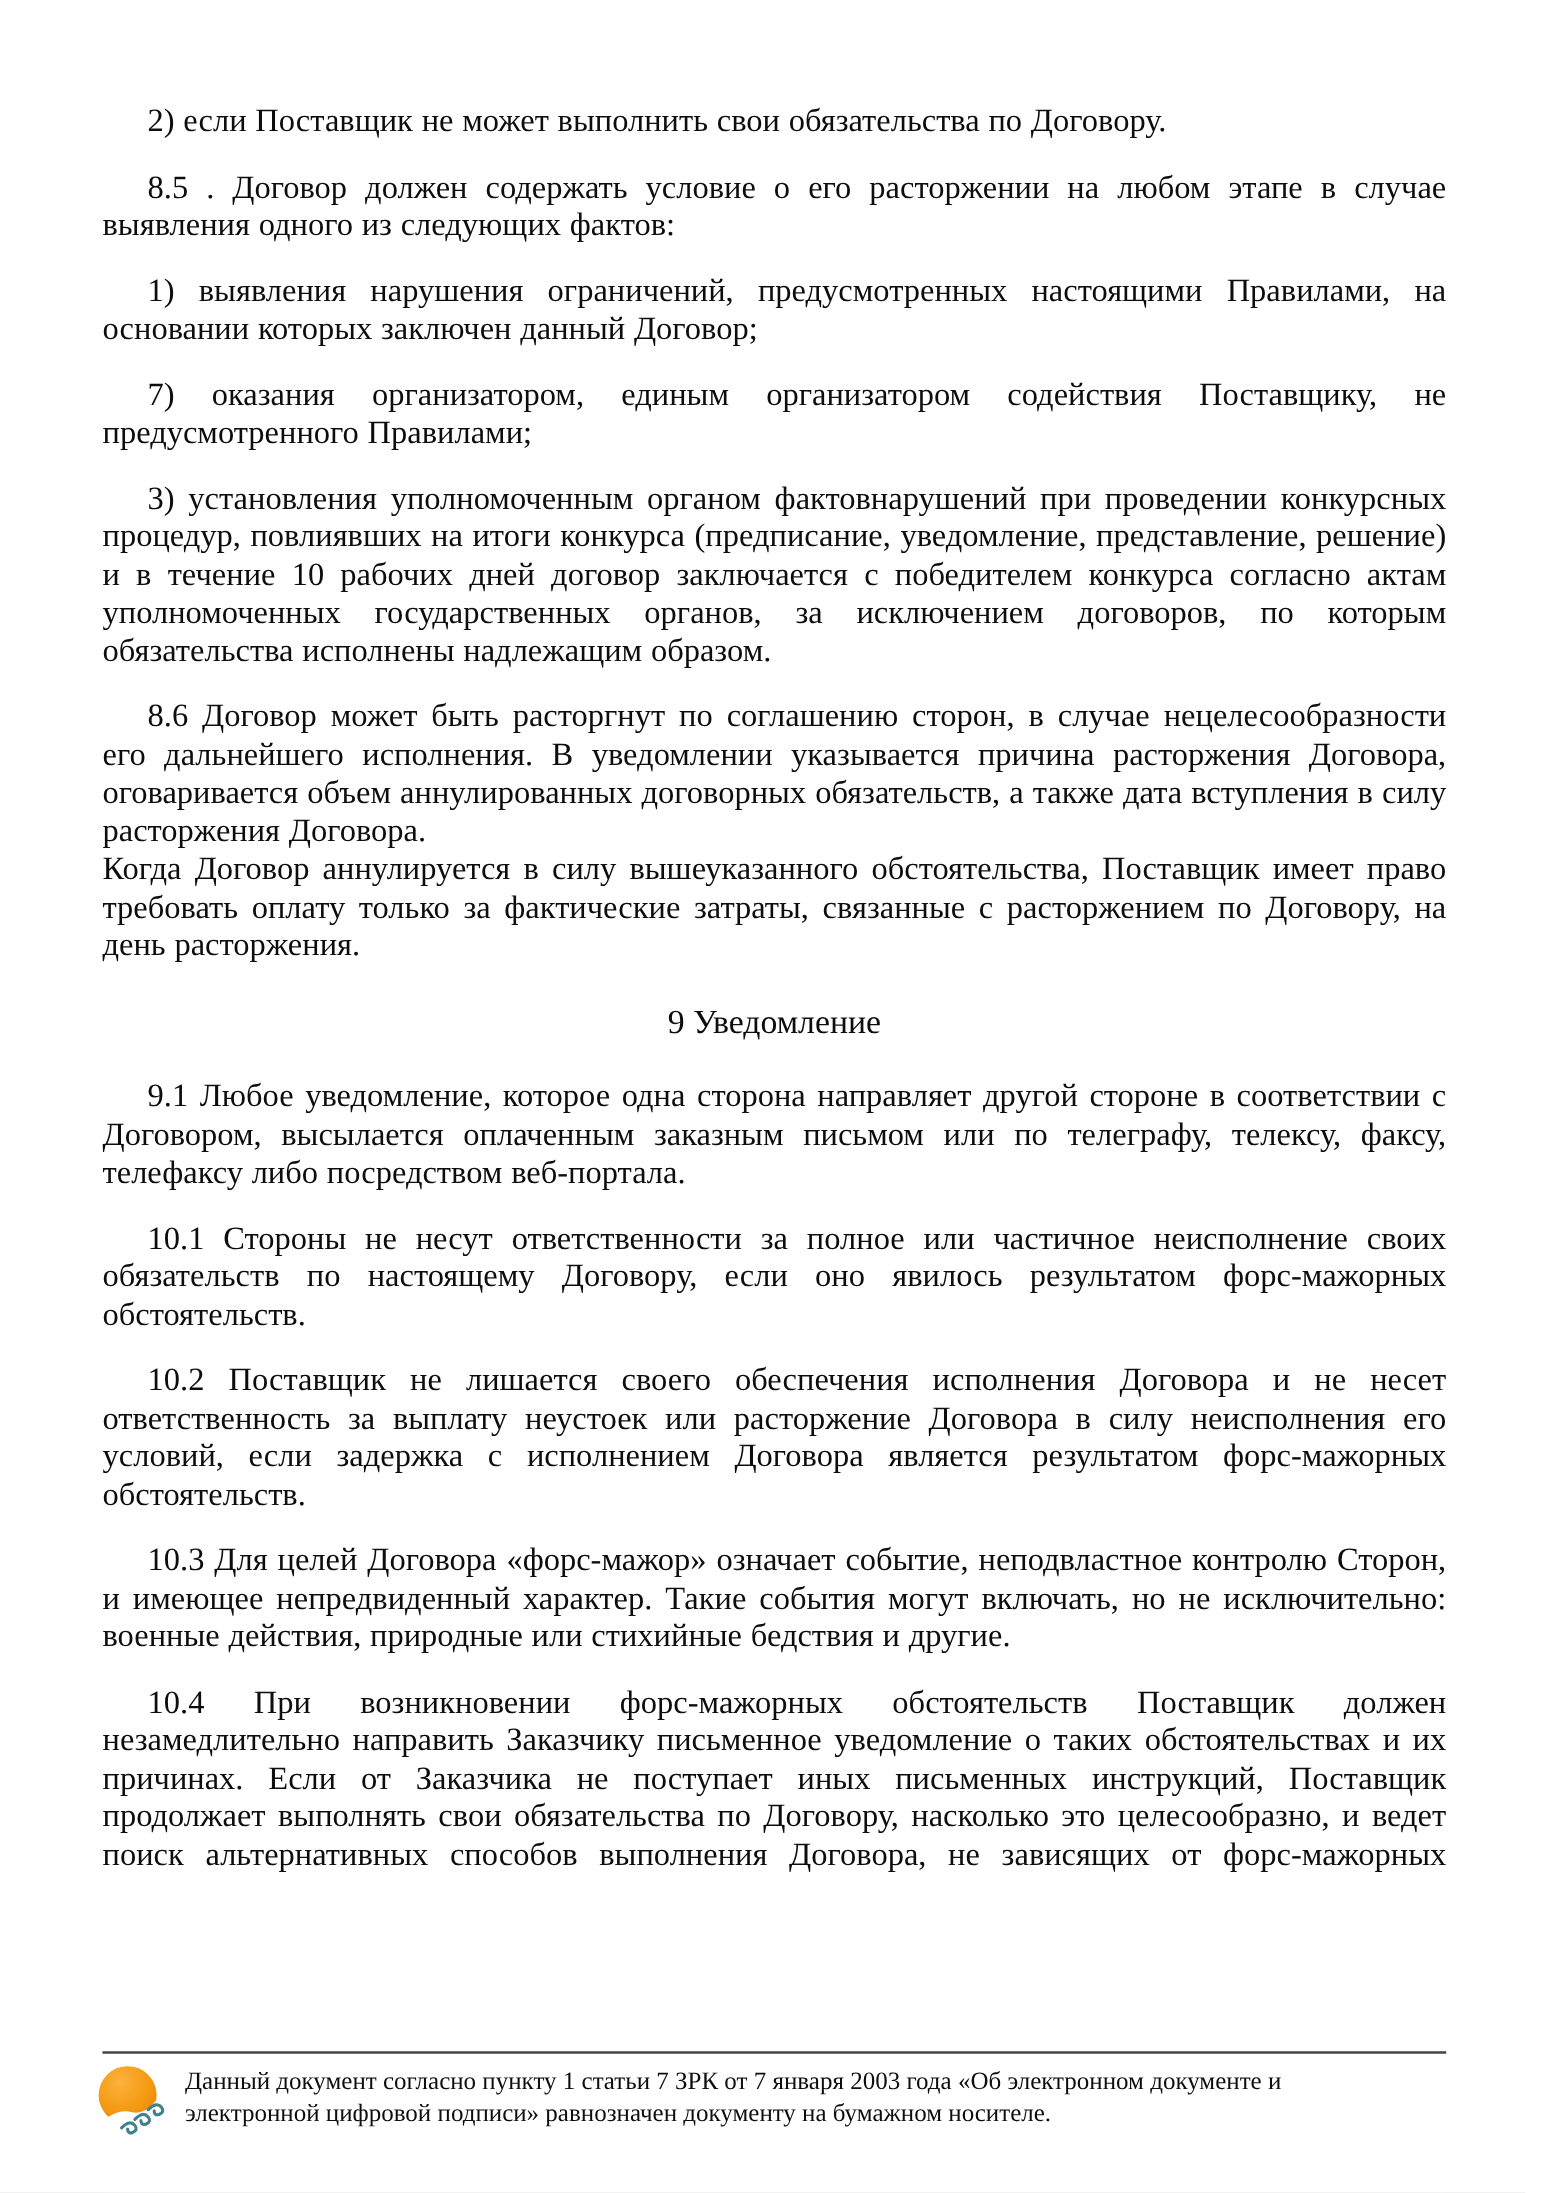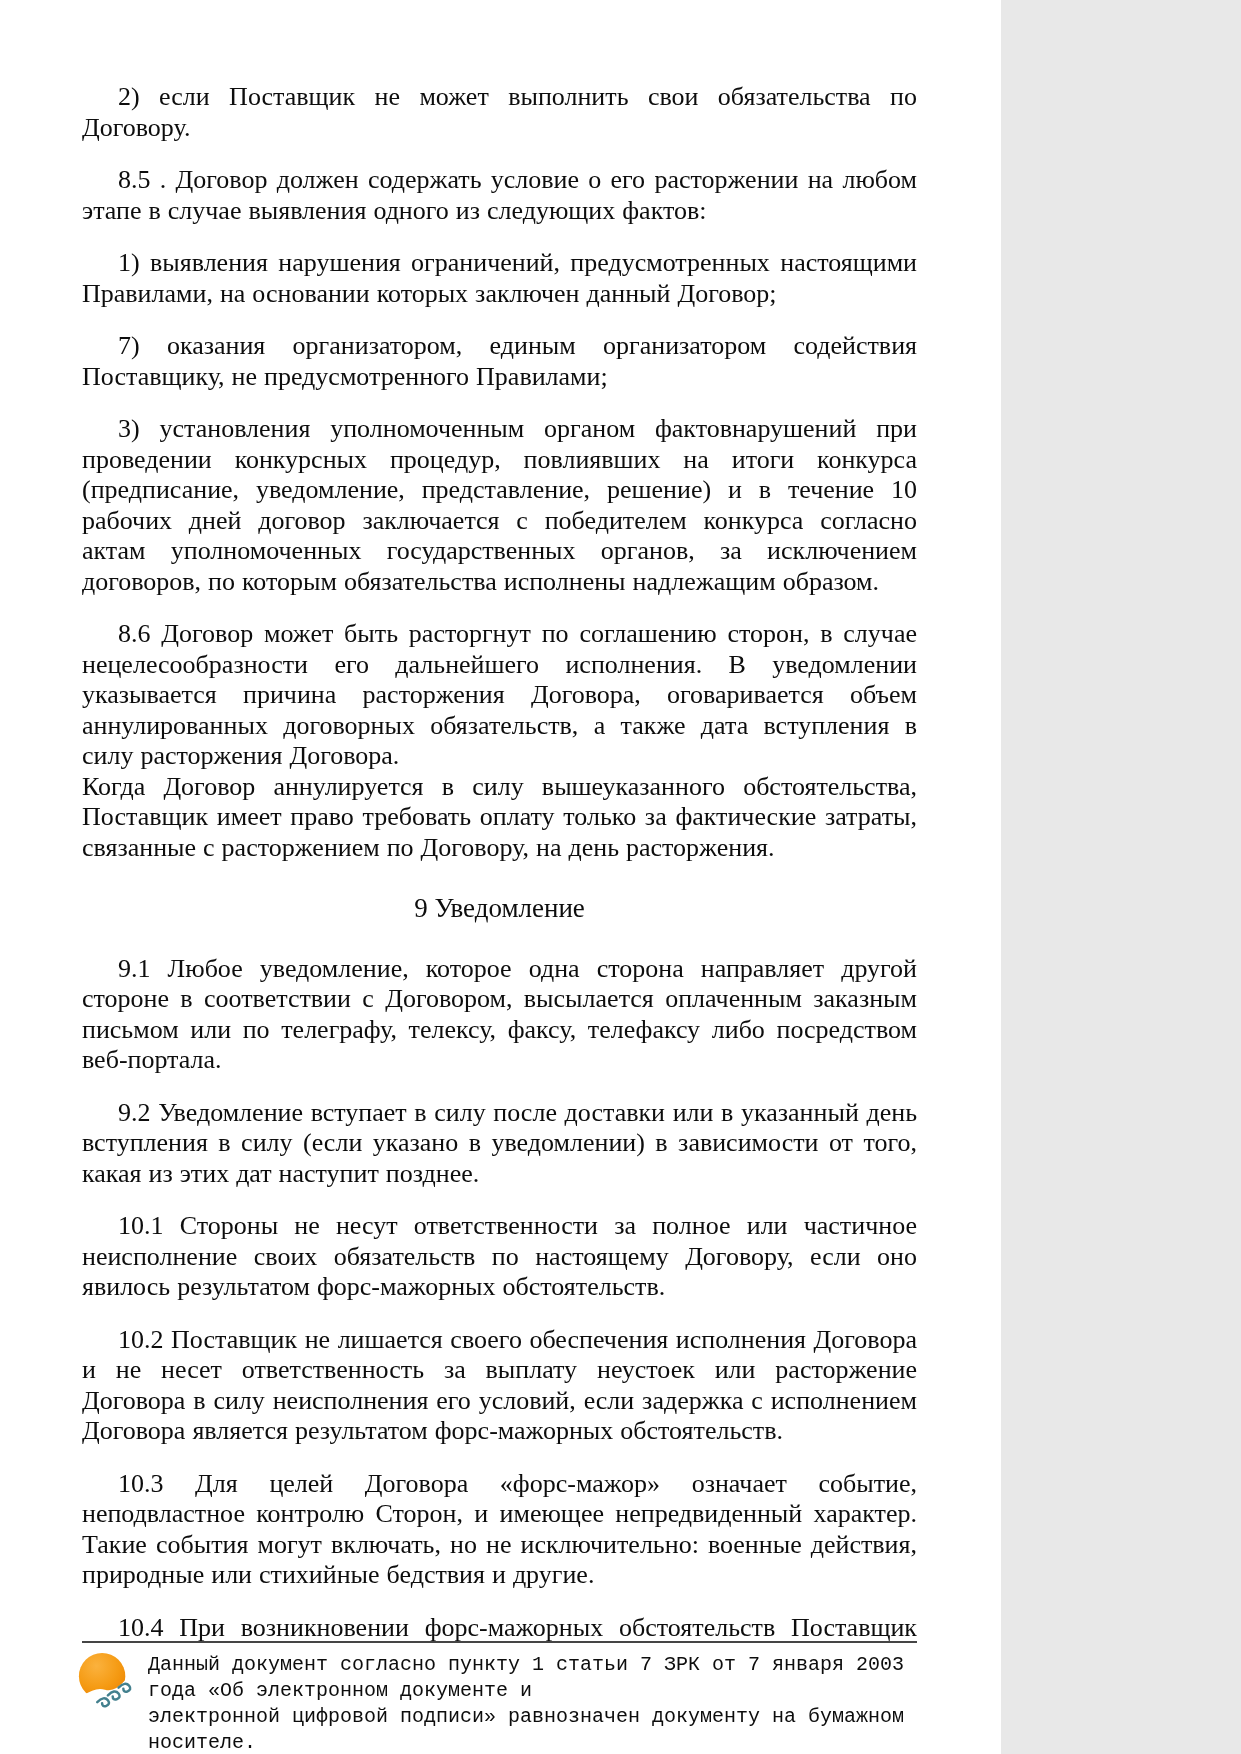--- a/index.html
+++ b/index.html
@@ -2,21 +2,21 @@
 <html lang="ru"><head>
 <meta charset="utf-8">
 <style>
   html, body {
     margin: 0;
     padding: 0;
     background: #e8e8e8;
   }
   .sheet {
     position: relative;
-    width: 1001px;
+    width: 1241px;
     height: 1754px;
     background: #ffffff;
     overflow: hidden;
     font-family: "Liberation Serif", "DejaVu Serif", serif;
     color: #0d0d0d;
   }
   .content {
     padding: 82px 84px 0 82px;
   }
   .para {
@@ -44,21 +44,20 @@
     top: 1641px;
     height: 113px;
     background: #ffffff;
     border-top: 2px solid #454545;
     box-sizing: border-box;
     padding-top: 7px;
     display: flex;
     align-items: flex-start;
     gap: 14px;
     z-index: 2;
-    font-family: Liberation Mono, monospace;
   }
   .footer-logo {
     width: 58px;
     height: 58px;
     flex: 0 0 auto;
     margin-left: -6px;
     margin-top: 1px;
   }
   .footer-note {
     font-size: 20px;
@@ -74,21 +73,20 @@
   <div class="content">
     <p class="para first">2) если Поставщик не может выполнить свои обязательства по Договору.</p>
     <p class="para">8.5 . Договор должен содержать условие о его расторжении на любом этапе в случае выявления одного из следующих фактов:</p>
     <p class="para">1) выявления нарушения ограничений, предусмотренных настоящими Правилами, на основании которых заключен данный Договор;</p>
     <p class="para">7) оказания организатором, единым организатором содействия Поставщику, не предусмотренного Правилами;</p>
     <p class="para">3) установления уполномоченным органом фактовнарушений при проведении конкурсных процедур, повлиявших на итоги конкурса (предписание, уведомление, представление, решение) и в течение 10 рабочих дней договор заключается с победителем конкурса согласно актам уполномоченных государственных органов, за исключением договоров, по которым обязательства исполнены надлежащим образом.</p>
     <p class="para">8.6 Договор может быть расторгнут по соглашению сторон, в случае нецелесообразности его дальнейшего исполнения. В уведомлении указывается причина расторжения Договора, оговаривается объем аннулированных договорных обязательств, а также дата вступления в силу расторжения Договора.</p>
     <p class="para flush">Когда Договор аннулируется в силу вышеуказанного обстоятельства, Поставщик имеет право требовать оплату только за фактические затраты, связанные с расторжением по Договору, на день расторжения.</p>
     <h2 class="heading">9 Уведомление</h2>
     <p class="para">9.1 Любое уведомление, которое одна сторона направляет другой стороне в соответствии с Договором, высылается оплаченным заказным письмом или по телеграфу, телексу, факсу, телефаксу либо посредством веб-портала.</p>
-    <p class="para">9.2 Уведомление вступает в силу после доставки или в указанный день вступления в силу (если указано в уведомлении) в зависимости от того, какая из этих дат наступит позднее.</p>
     <p class="para">10.1 Стороны не несут ответственности за полное или частичное неисполнение своих обязательств по настоящему Договору, если оно явилось результатом форс-мажорных обстоятельств.</p>
     <p class="para">10.2 Поставщик не лишается своего обеспечения исполнения Договора и не несет ответственность за выплату неустоек или расторжение Договора в силу неисполнения его условий, если задержка с исполнением Договора является результатом форс-мажорных обстоятельств.</p>
     <p class="para">10.3 Для целей Договора «форс-мажор» означает событие, неподвластное контролю Сторон, и имеющее непредвиденный характер. Такие события могут включать, но не исключительно: военные действия, природные или стихийные бедствия и другие.</p>
     <p class="para cut">10.4 При возникновении форс-мажорных обстоятельств Поставщик должен незамедлительно направить Заказчику письменное уведомление о таких обстоятельствах и их причинах. Если от Заказчика не поступает иных письменных инструкций, Поставщик продолжает выполнять свои обязательства по Договору, насколько это целесообразно, и ведет поиск альтернативных способов выполнения Договора, не зависящих от форс-мажорных</p>
   </div>
 
   <div class="page-footer">
     <svg class="footer-logo" viewBox="0 0 60 60" xmlns="http://www.w3.org/2000/svg" aria-hidden="true">
       <defs>
         <radialGradient id="lgOrange" cx="38%" cy="28%" r="85%">

